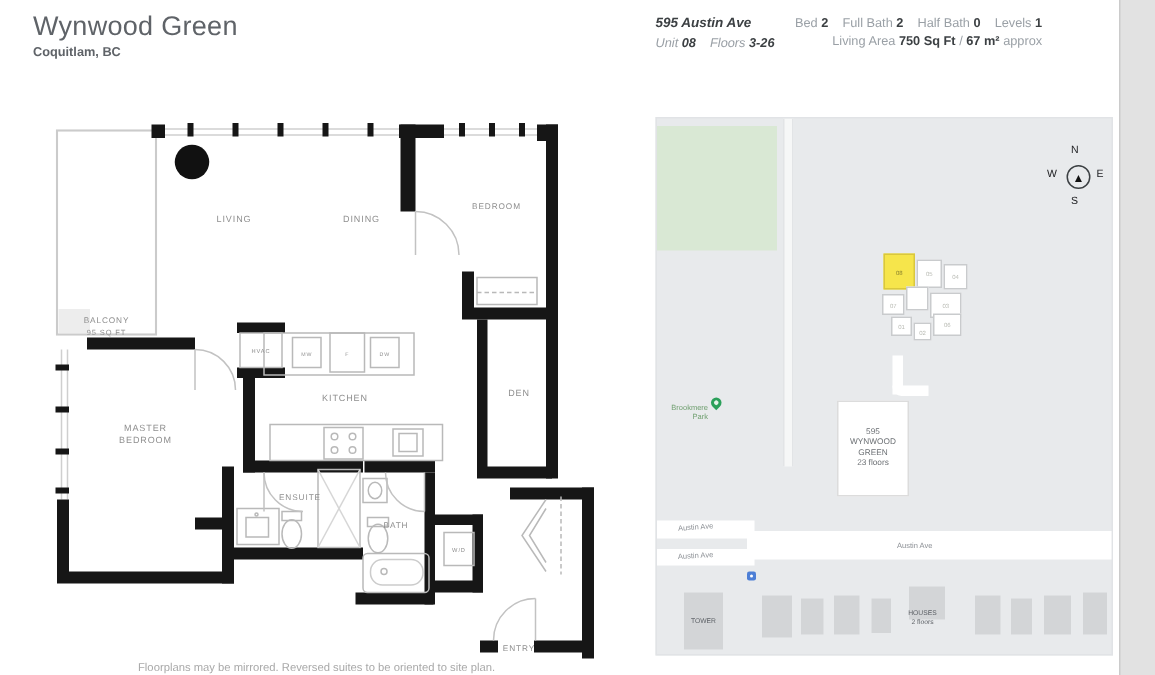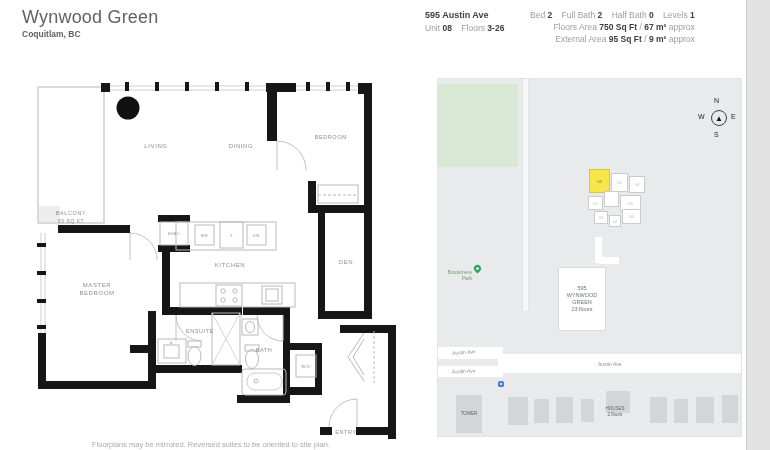--- a/index.html
+++ b/index.html
@@ -3,21 +3,21 @@
 <meta charset="utf-8">
 <style>
   html,body{margin:0;padding:0;}
   body{width:770px;height:450px;position:relative;overflow:hidden;background:#fff;
        font-family:"Liberation Sans",sans-serif;color:#3c4043;}
   .abs{position:absolute;}
 
   
   .title{left:22px;top:7px;font-size:18px;color:#5f6368;letter-spacing:.2px;text-align:center;}
   .subtitle{left:22px;top:29px;font-size:8.5px;font-weight:bold;color:#5f6368;}
-  .addr-block{left:425px;top:9px;font-size:8.5px;line-height:13px;}
+  .addr-block{left:437px;top:9px;font-size:8.5px;line-height:13px;font-style:italic;}
   .addr{font-weight:bold;font-size:9px;color:#3c4043;}
   .lbl{color:#9aa0a6;}
   .val{font-weight:bold;color:#3c4043;}
   .sp{display:inline-block;width:7px;}
   .specs-block{left:530px;top:9px;font-size:8.5px;line-height:12px;text-align:right;}
 
   
   .plan{left:30px;top:75px;width:372px;height:365px;}
   .plan text{fill:#8f8f8f;font-family:"Liberation Sans",sans-serif;letter-spacing:.6px;}
   .disclaimer{left:92px;top:440px;font-size:7.5px;color:#a9a9a9;white-space:nowrap;}
@@ -67,31 +67,24 @@
 </div>
 
 <div class="abs specs-block">
   <div>
     <span class="lbl">Bed</span> <span class="val">2</span><span class="sp"></span>
     <span class="lbl">Full Bath</span> <span class="val">2</span><span class="sp"></span>
     <span class="lbl">Half Bath</span> <span class="val">0</span><span class="sp"></span>
     <span class="lbl">Levels</span> <span class="val">1</span>
   </div>
   <div>
-    <span class="lbl">Floors Area</span>
+    <span class="lbl">Living Area</span>
     <span class="val">750 Sq Ft</span>
     <span class="lbl">/</span>
     <span class="val">67 m²</span>
-    <span class="lbl">approx</span>
-  </div>
-  <div>
-    <span class="lbl">External Area</span>
-    <span class="val">95 Sq Ft</span>
-    <span class="lbl">/</span>
-    <span class="val">9 m²</span>
     <span class="lbl">approx</span>
   </div>
 </div>
 
 <svg class="abs plan" viewBox="0 0 372 365" width="372" height="365">
 
   <rect x="8" y="12" width="66" height="136" fill="none" stroke="#cbcbcb" stroke-width="1.4"></rect>
   <rect x="9" y="131" width="21" height="16" fill="#ededed"></rect>
 
   <g stroke="#cfcfcf" stroke-width="1">

